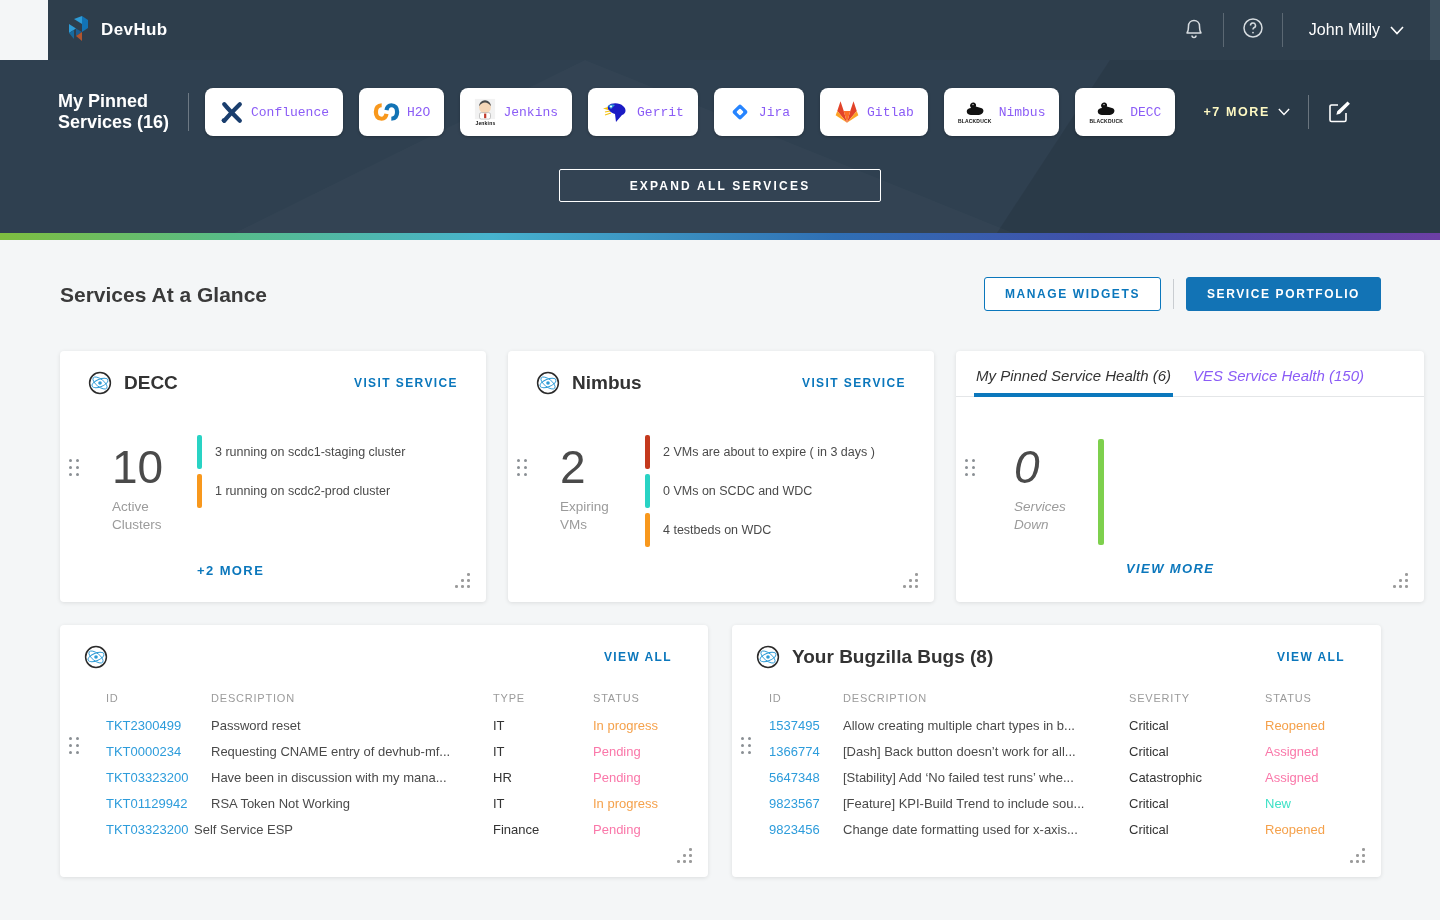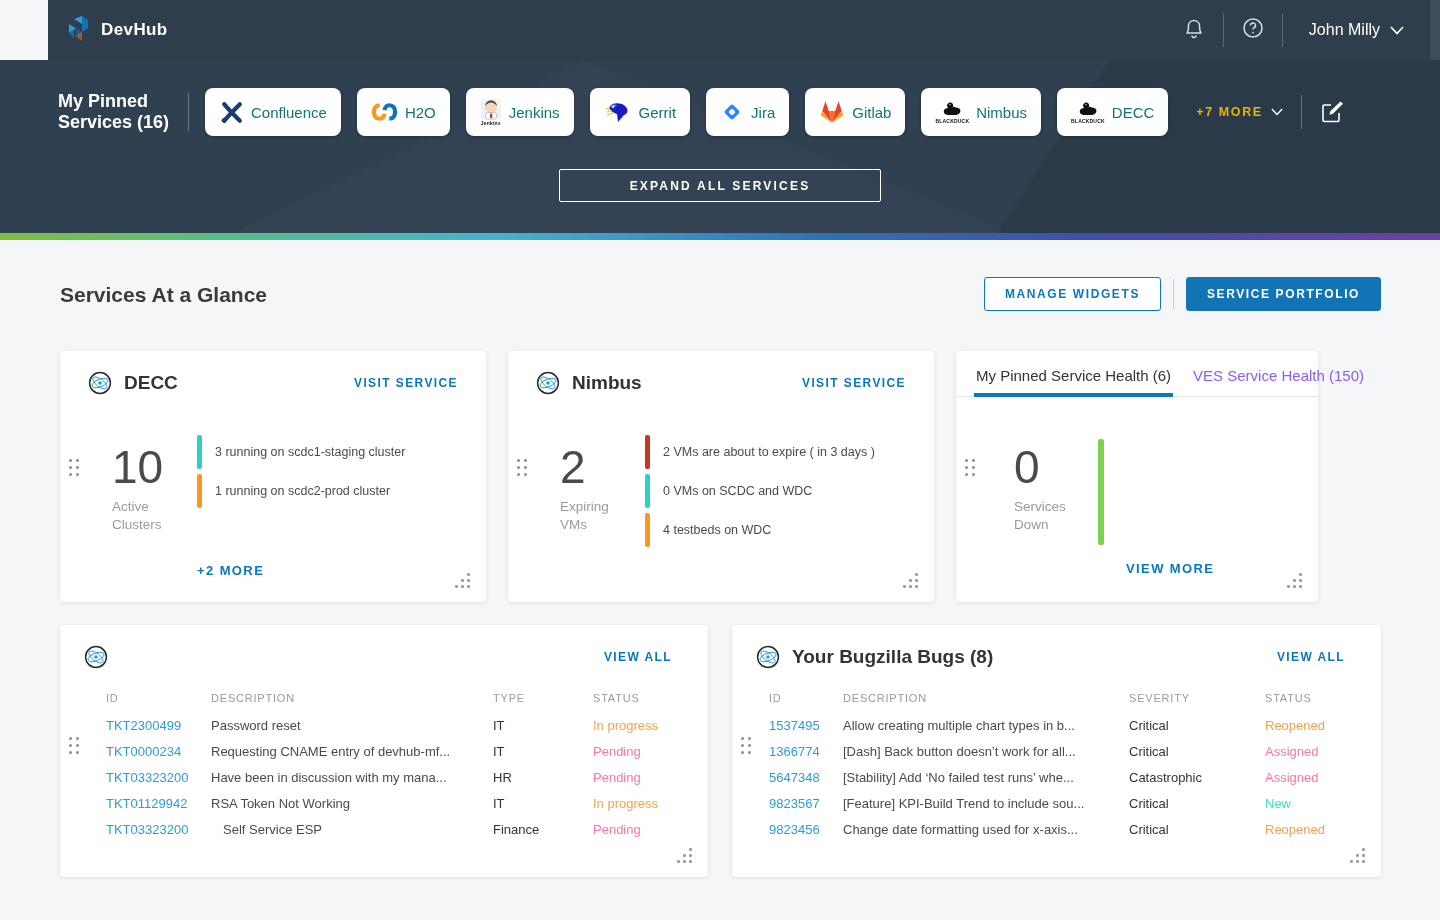--- a/index.html
+++ b/index.html
@@ -21,24 +21,24 @@
 
   
   .hero { position:absolute; top:60px; left:0; width:1440px; height:173px; background:#2F4050; overflow:hidden; }
   .hero-poly1 { position:absolute; right:-60px; top:-40px; width:560px; height:300px; background:rgba(0,0,0,0.09); clip-path:polygon(35% 0, 100% 0, 100% 100%, 0 100%); }
   .hero-poly2 { position:absolute; left:180px; top:0; width:900px; height:200px; background:rgba(255,255,255,0.018); clip-path:polygon(0 100%, 45% 0, 100% 100%); }
   .pinned-row { position:absolute; top:28px; left:58px; right:20px; display:flex; align-items:center; }
   .pinned-title { width:122px; color:#FFFFFF; font-size:18px; font-weight:bold; line-height:21px; }
   .pinned-divider { width:1px; height:38px; background:rgba(255,255,255,0.3); margin:0 16px 0 8px; }
   .chips { display:flex; gap:16px; align-items:center; }
   .chip { height:48px; background:#FFFFFF; border-radius:8px; display:flex; align-items:center; padding:0 14px; gap:7px; cursor:pointer; box-shadow:0 1px 3px rgba(0,0,0,0.25); }
-  .chip-label { font-size:15px; color:#0f766e; }
+  .chip-label { font-size:13px; color:#8b5cf6;font-family:Liberation Mono, monospace; }
   .chip-ic { display:flex; flex-direction:column; align-items:center; line-height:1; }
   .chip-cap { font-size:5px; color:#111; font-weight:bold; letter-spacing:0.2px; margin-top:1px; }
-  .more-btn { margin-left:28px; color:#eab308; font-size:12.5px; font-weight:bold; letter-spacing:1.6px; display:flex; align-items:center; gap:8px; cursor:pointer; white-space:nowrap; }
+  .more-btn { margin-left:28px; color:#fef9c3; font-size:12.5px; font-weight:bold; letter-spacing:1.6px; display:flex; align-items:center; gap:8px; cursor:pointer; white-space:nowrap; }
   .hero-edit-divider { width:1px; height:34px; background:rgba(255,255,255,0.3); margin:0 18px; }
   .expand-btn { position:absolute; top:109px; left:559px; width:322px; height:33px; background:transparent; border:1px solid #FFFFFF; border-radius:2px; color:#FFFFFF; font-size:12px; letter-spacing:2.2px; font-weight:bold; font-family:"Liberation Sans",sans-serif; cursor:pointer; }
   .gradient-strip { position:absolute; top:233px; left:0; width:1440px; height:7px; background:linear-gradient(90deg,#7FBE3F 0%,#57BC89 16%,#47B3CE 34%,#2F6FB4 58%,#414FA9 76%,#6C3FA4 100%); }
 
   
   .glance-title { position:absolute; top:283px; left:60px; font-size:21px; font-weight:bold; color:#3A3A3A; }
   .glance-actions { position:absolute; top:277px; right:59px; display:flex; align-items:center; }
   .btn-outline { height:34px; padding:0 20px; background:#FFFFFF; border:1px solid #0B77BC; border-radius:3px; color:#0B77BC; font-size:12px; font-weight:bold; letter-spacing:1.6px; cursor:pointer; font-family:"Liberation Sans",sans-serif; }
   .btn-solid { height:34px; padding:0 20px; background:#1273B5; border:1px solid #1273B5; border-radius:3px; color:#FFFFFF; font-size:12px; font-weight:bold; letter-spacing:1.6px; cursor:pointer; font-family:"Liberation Sans",sans-serif; }
   .glance-sep { width:1px; height:30px; background:#C9CDD1; margin:0 12px; }
@@ -365,21 +365,21 @@
   <div class="resize-grip">
     <i style="right:0; top:0;"></i>
       <i style="right:0; top:6px;"></i>
       <i style="right:6px; top:6px;"></i>
     <i style="right:0; top:12px;"></i>
       <i style="right:6px; top:12px;"></i>
       <i style="right:12px; top:12px;"></i>
   </div>
 </div>
 
-<div class="card" style="left:956px; top:351px; width:362px; height:251px;">
+<div class="card" style="left:956px; top:351px; width:468px; height:251px;font-style:italic;">
   <div class="tabs">
     <div class="tab active">My Pinned Service Health (6)</div>
     <div class="tab">VES Service Health (150)</div>
   </div>
   <div class="drag-handle" style="top:108px;">
       <span></span>
       <span></span>
       <span></span>
       <span></span>
       <span></span>
@@ -450,21 +450,21 @@
       <span style="left: 533px; color: rgb(250, 119, 169);">Pending</span>
     </div>
     <div class="tbl-row">
       <span class="cell-id" style="left:46px">TKT01129942</span>
       <span class="cell-desc" style="left:151px">RSA Token Not Working</span>
       <span class="cell-type" style="left:433px">IT</span>
       <span style="left: 533px; color: rgb(245, 161, 75);">In progress</span>
     </div>
     <div class="tbl-row">
       <span class="cell-id" style="left:46px">TKT03323200</span>
-      <span class="cell-desc" style="left:163px">Self Service ESP</span>
+      <span class="cell-desc" style="left:134px">Self Service ESP</span>
       <span class="cell-type" style="left:433px">Finance</span>
       <span style="left: 533px; color: rgb(250, 119, 169);">Pending</span>
     </div>
   </div>
   <div class="resize-grip">
     <i style="right:0; top:0;"></i>
       <i style="right:0; top:6px;"></i>
       <i style="right:6px; top:6px;"></i>
     <i style="right:0; top:12px;"></i>
       <i style="right:6px; top:12px;"></i>

